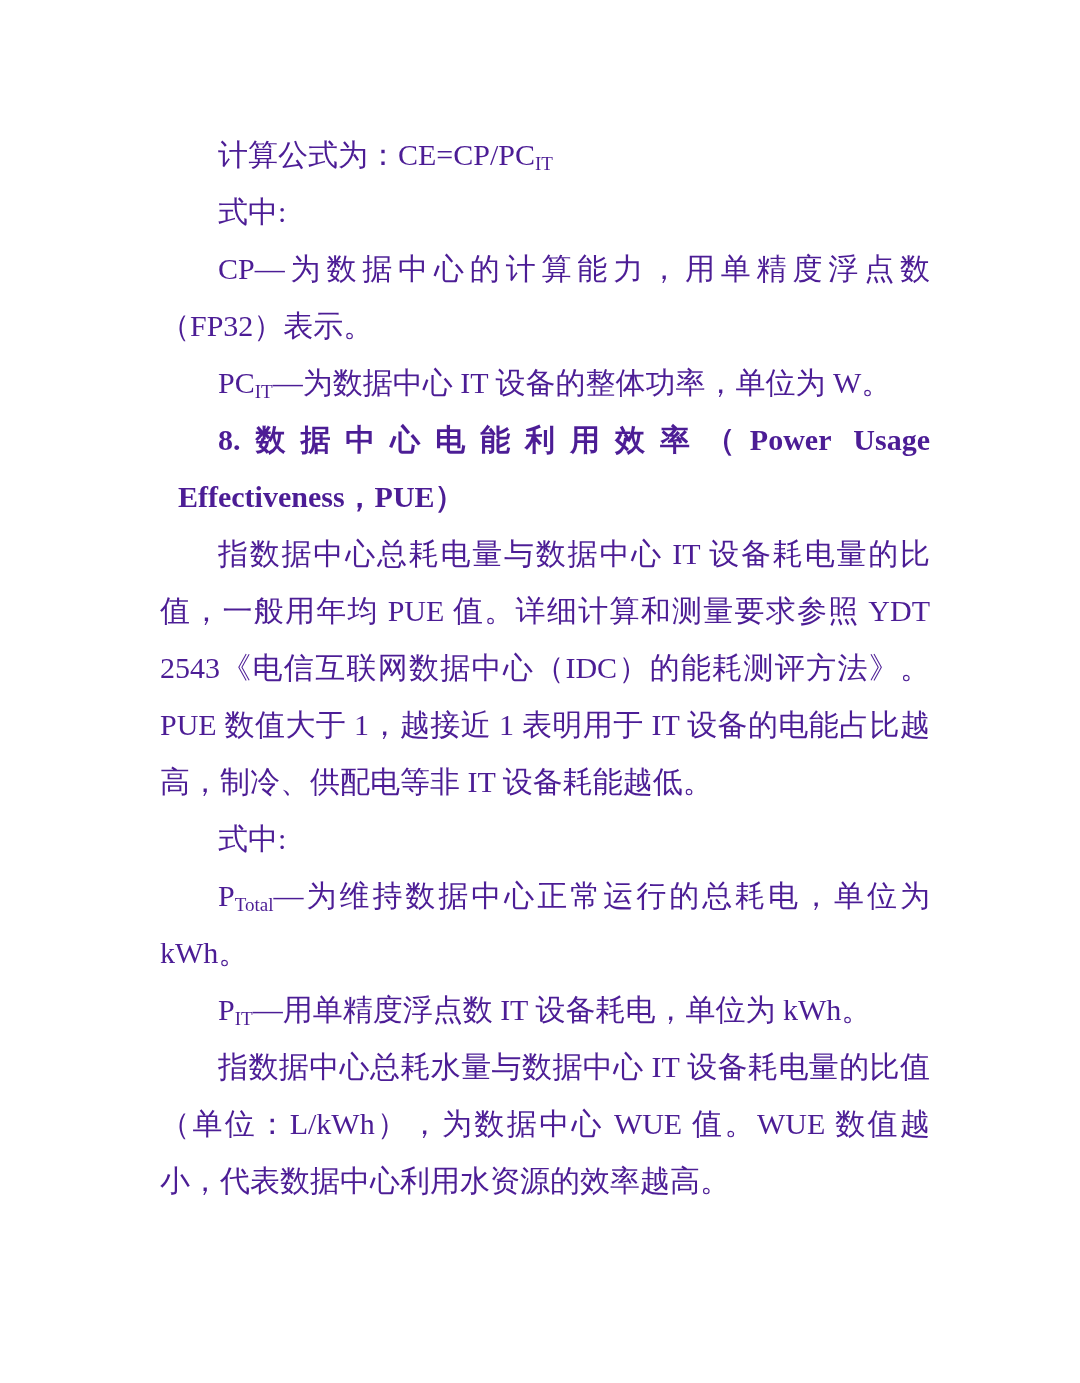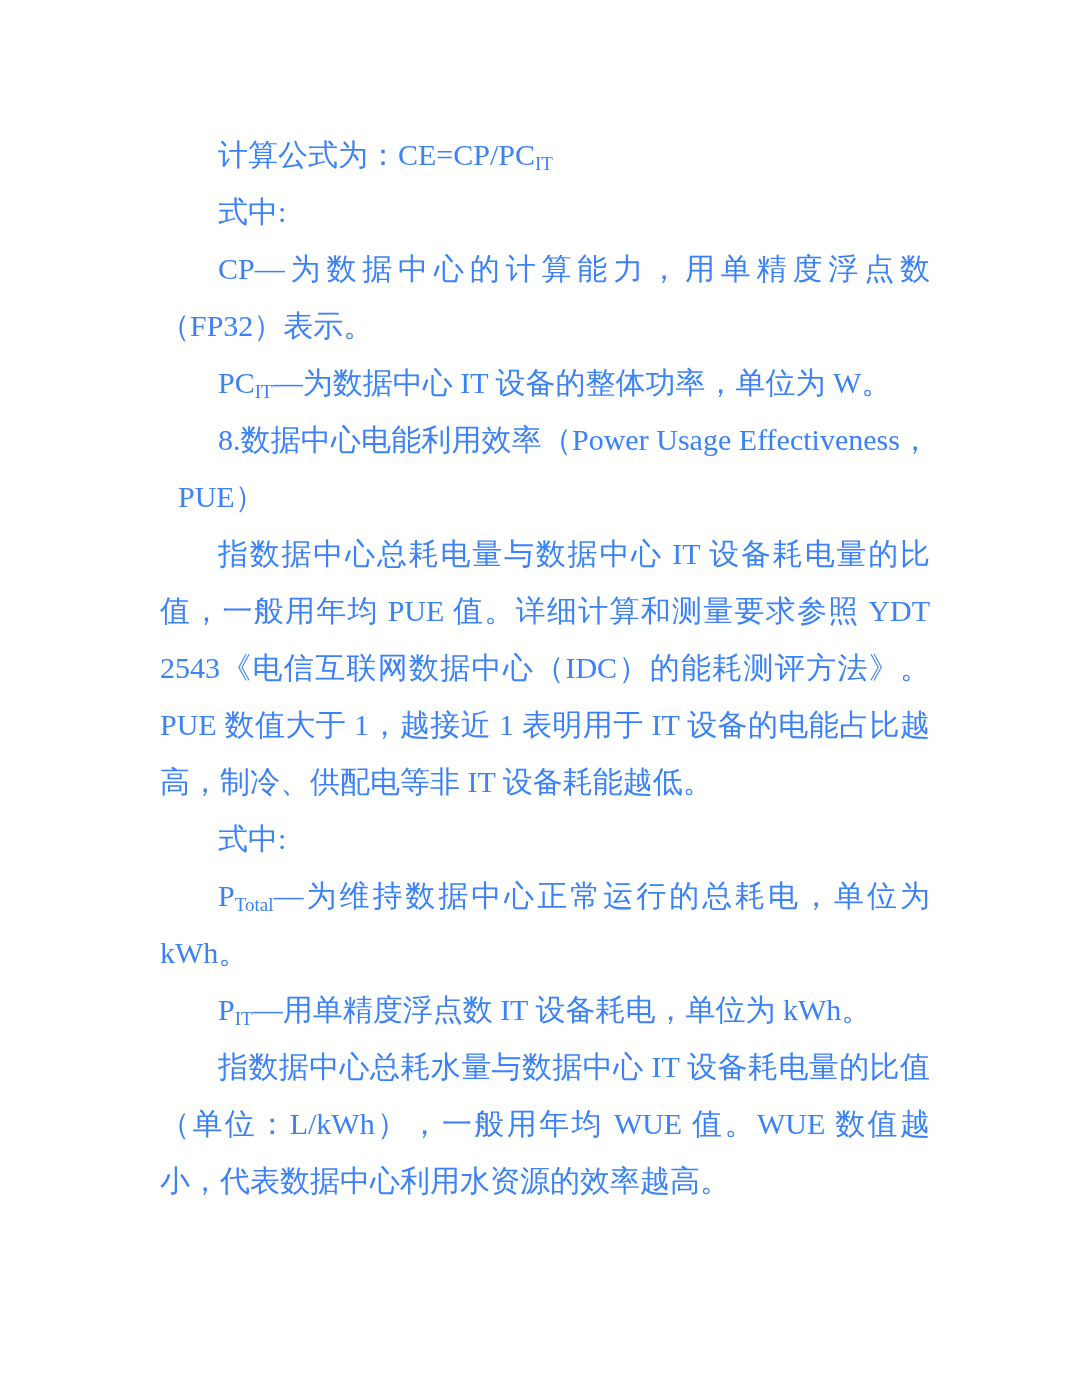--- a/index.html
+++ b/index.html
@@ -5,33 +5,33 @@
   html, body { margin: 0; padding: 0; background: #fafafa; }
   .page {
     position: relative;
     width: 1080px;
     height: 1383px;
     margin: 0 auto;
     background: #ffffff;
     box-sizing: border-box;
     padding: 126px 150px 0 160px;
     font-family: "Liberation Serif", "DejaVu Serif", serif;
-    color: #3b82f6;
+    color: #4c1d95;
     overflow: hidden;
   }
   .doc p {
     margin: 0;
     font-size: 30px;
     line-height: 57px;
     text-align: justify;
     text-indent: 58px;
     word-break: break-word;
   }
   .doc p.heading {
-    font-weight: 400;
+    font-weight: 700;
     padding-left: 18px;
     text-indent: 40px;
   }
   .doc sub {
     font-size: 19px;
     line-height: 0;
     vertical-align: -5px;
     letter-spacing: 0;
   }
 </style>
@@ -54,16 +54,16 @@
     <p>指数据中心总耗电量与数据中心 IT 设备耗电量的比值，一般用年均 PUE 值。详细计算和测量要求参照 YDT 2543《电信互联网数据中心（IDC）的能耗测评方法》。PUE 数值大于 1，越接近 1 表明用于 IT 设备的电能占比越高，制冷、供配电等非 IT 设备耗能越低。</p>
 
 
     <p>式中:</p>
 
     <p><span>P</span><sub>Total</sub><span>—为维持数据中心正常运行的总耗电，单位为 kWh。</span></p>
 
     <p><span>P</span><sub>IT</sub><span>—用单精度浮点数 IT 设备耗电，单位为 kWh。</span></p>
 
 
-    <p>指数据中心总耗水量与数据中心 IT 设备耗电量的比值（单位：L/kWh），一般用年均 WUE 值。WUE 数值越小，代表数据中心利用水资源的效率越高。</p>
+    <p>指数据中心总耗水量与数据中心 IT 设备耗电量的比值（单位：L/kWh），为数据中心 WUE 值。WUE 数值越小，代表数据中心利用水资源的效率越高。</p>
 
   </div>
 </div>
 
 </body></html>

